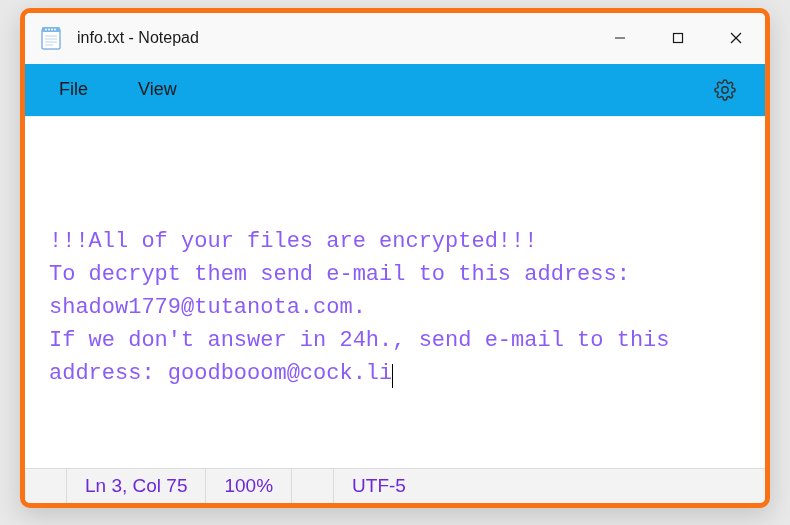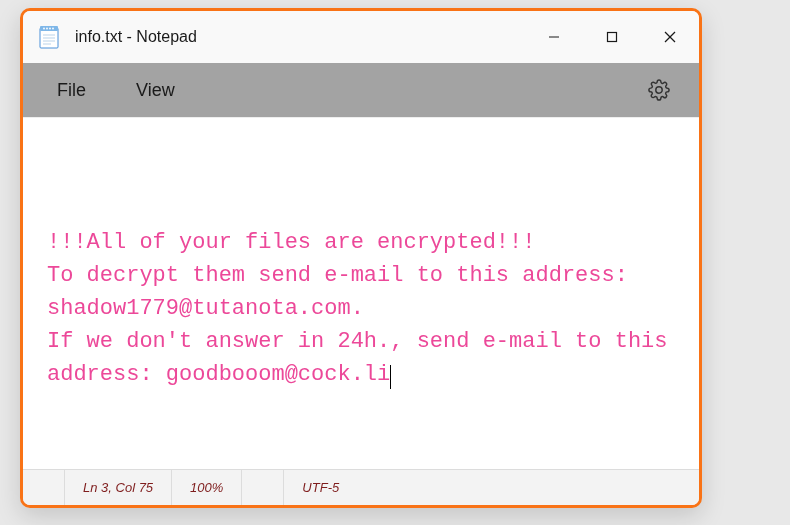--- a/index.html
+++ b/index.html
@@ -12,24 +12,24 @@
       background: #e8e8e8;
       width: 790px;
       height: 525px;
       overflow: hidden;
       position: relative;
     }
     .window {
       position: absolute;
       left: 20px;
       top: 8px;
-      width: 682px;
+      width: 750px;
       height: 500px;
       background: #f9f9f9;
-      border: 3px solid #f97316;
+      border: 5px solid #f97316;
       border-radius: 10px;
       box-shadow: 0 8px 24px rgba(0,0,0,0.15);
       display: flex;
       flex-direction: column;
       overflow: hidden;
     }
     .titlebar {
       height: 52px;
       display: flex;
       align-items: center;
@@ -61,21 +61,21 @@
       justify-content: center;
       color: #1a1a1a;
       cursor: pointer;
     }
     .menubar {
       height: 54px;
       display: flex;
       align-items: center;
       padding: 0 12px;
       gap: 6px;
-      background: #a3a3a3;
+      background: #0ea5e9;
     }
     .menu-item {
       padding: 8px 22px;
       font-size: 18px;
       color: #1a1a1a;
       cursor: pointer;
       border-radius: 4px;
     }
     .menu-spacer {
       flex: 1;
@@ -90,21 +90,21 @@
       border-radius: 4px;
       margin-right: 6px;
     }
     .editor {
       flex: 1;
       background: #ffffff;
       padding: 42px 24px 12px 24px;
       font-family: Consolas, "Courier New", monospace;
       font-size: 22px;
       line-height: 1.5;
-      color: #ec4899;
+      color: #8b5cf6;
       white-space: pre-wrap;
       word-wrap: break-word;
       position: relative;
       border-top: 1px solid #eee;
     }
     .caret {
       display: inline-block;
       width: 1px;
       height: 24px;
       background: #000;
@@ -112,23 +112,22 @@
       margin-left: 0px;
       position: relative;
       top: 2px;
     }
     .statusbar {
       height: 36px;
       background: #f3f3f3;
       border-top: 1px solid #dcdcdc;
       display: flex;
       align-items: center;
-      font-size: 13px;
-      color: #7f1d1d;
-      font-style: italic;
+      font-size: 19px;
+      color: #6d28d9;
     }
     .status-seg {
       padding: 0 18px;
       height: 100%;
       display: flex;
       align-items: center;
       border-right: 1px solid #dcdcdc;
     }
     .status-seg:last-child {
       border-right: none;

